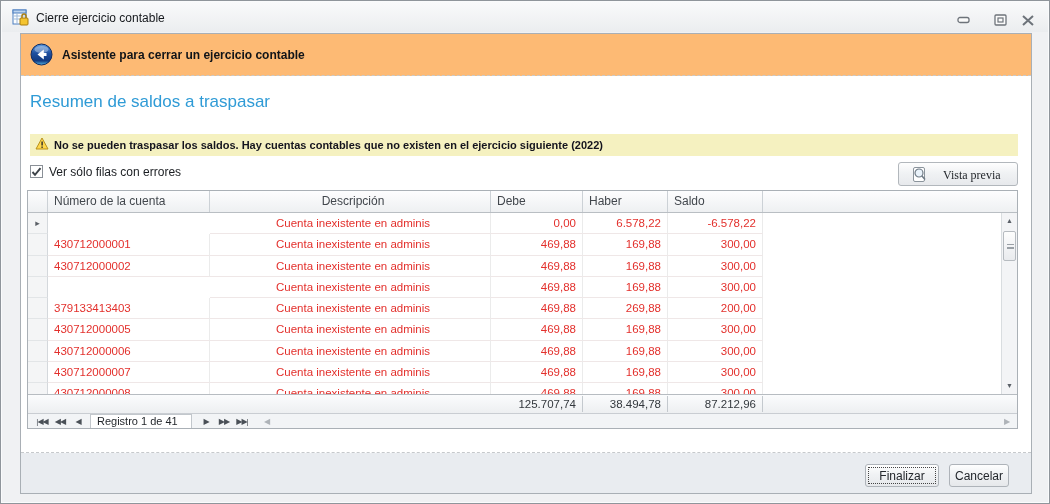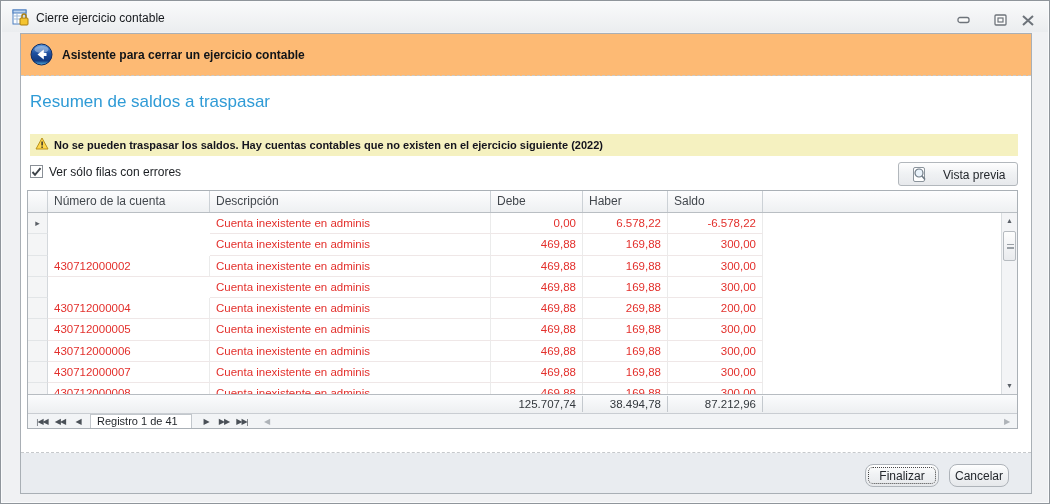--- a/index.html
+++ b/index.html
@@ -34,35 +34,35 @@
 
   .filter-row { position:absolute; left:9px; top:131px; height:16px; display:flex; align-items:flex-start; }
   .checkbox { width:13px; height:13px; background:#fff; border:1px solid #8a9097; display:inline-flex;
               align-items:center; justify-content:center; cursor:pointer; }
   .filter-label { margin-left:6px; font-size:12px; color:#1a1d21; }
 
   .preview-btn { position:absolute; left:877px; top:128px; width:120px; height:24px;
                  border:1px solid #b2b7bc; border-radius:3px;
                  background:linear-gradient(#fefefe,#f0f2f4 45%,#e7e9ec);
                  display:flex; align-items:center; cursor:pointer; }
-  .preview-btn .lbl { position:absolute; left:44px; top:5px; font-size:12px; color:#24282d; }
+  .preview-btn .lbl { position:absolute; left:44px; top:5px; font-size:12px; color:#24282d;font-family:Liberation Serif, serif; }
 
   
   .grid { position:absolute; left:6px; top:156px; width:991px; height:239px;
           border:1px solid #aab0b6; background:#fff; }
   .g-inner { position:absolute; left:0; top:0; width:989px; height:237px; overflow:hidden; }
 
   .g-header { position:absolute; left:0; top:0; width:989px; height:22px;
               background:linear-gradient(#fdfdfe,#eef0f2); border-bottom:1px solid #b9bec3; }
   .g-header .hcell { position:absolute; top:0; height:21px; line-height:21px; padding-left:6px;
                      font-size:12px; color:#42474d; border-right:1px solid #ccd1d6; overflow:hidden; white-space:nowrap; }
 
   .col-marker  { left:0;     width:20px;  }
   .col-account { left:20px;  width:162px; }
-  .col-desc    { left:182px; width:281px; }
+  .col-desc    { left:182px; width:281px;text-align:center; }
   .col-debe    { left:463px; width:92px;  }
   .col-haber   { left:555px; width:85px;  }
   .col-saldo   { left:640px; width:95px;  }
   .col-filler  { left:735px; width:254px; }
 
   .g-data { position:absolute; left:0; top:22px; width:989px; height:181px; overflow:hidden; background:#fff; }
   .g-row { position:relative; width:989px; height:21.3px; }
   .g-row .cell { position:absolute; top:0; height:21.3px; line-height:21px; font-size:11.5px;
                  color:#e3302c; border-right:1px solid #ebebeb; border-bottom:1px solid #efe7e7;
                  overflow:hidden; white-space:nowrap; }
@@ -93,21 +93,21 @@
   .nav-btn { position:absolute; top:1px; width:16px; height:13px; text-align:center;
              font-size:8px; letter-spacing:-1px; color:#4a5057; line-height:13px; cursor:pointer; }
   .nav-box { position:absolute; left:62px; top:0; width:102px; height:15px; background:#fff;
              border:1px solid #c2c7cc; font-size:11px; line-height:13px; padding-left:6px; color:#1f2328; }
   .hscroll-arrow { position:absolute; top:1px; width:14px; height:13px; text-align:center;
                    font-size:8px; color:#aeb3b8; line-height:13px; cursor:pointer; }
 
   
   .footer-sep { position:absolute; left:0; top:418px; width:1010px; border-top:1px dashed #c6c9cc; }
   .footer { position:absolute; left:0; top:419px; width:1010px; height:40px; background:#e9ecf0; }
-  .btn { position:absolute; top:11px; height:23px; border:1px solid #aeb3b9; border-radius:8px;
+  .btn { position:absolute; top:11px; height:23px; border:1px solid #aeb3b9; border-radius:3px;
          background:linear-gradient(#fefefe,#f0f2f4 45%,#e6e8eb); font-size:12px; color:#24282d;
          font-family:"Liberation Sans","DejaVu Sans",sans-serif; cursor:pointer; }
   .btn.finish { left:844px; width:74px; outline:1px dotted #444; outline-offset:-4px; }
   .btn.cancel { left:928px; width:60px; }
 </style>
 </head>
 <body>
 
 <div class="window">
 
@@ -212,20 +212,21 @@
             <div class="g-row">
     <div class="marker">▸</div>
     <div class="cell txt col-desc">Cuenta inexistente en adminis</div>
     <div class="cell num col-debe">0,00</div>
     <div class="cell num col-haber">6.578,22</div>
     <div class="cell num col-saldo">-6.578,22</div>
     <div class="cell col-filler" style="border-right:none;border-bottom:none;"></div>
   </div>
             <div class="g-row">
     <div class="marker"></div>
+    <div class="cell txt col-account">430712000001</div>
     <div class="cell txt col-desc">Cuenta inexistente en adminis</div>
     <div class="cell num col-debe">469,88</div>
     <div class="cell num col-haber">169,88</div>
     <div class="cell num col-saldo">300,00</div>
     <div class="cell col-filler" style="border-right:none;border-bottom:none;"></div>
   </div>
             <div class="g-row">
     <div class="marker"></div>
     <div class="cell txt col-account">430712000002</div>
     <div class="cell txt col-desc">Cuenta inexistente en adminis</div>
@@ -237,21 +238,21 @@
             <div class="g-row">
     <div class="marker"></div>
     <div class="cell txt col-desc">Cuenta inexistente en adminis</div>
     <div class="cell num col-debe">469,88</div>
     <div class="cell num col-haber">169,88</div>
     <div class="cell num col-saldo">300,00</div>
     <div class="cell col-filler" style="border-right:none;border-bottom:none;"></div>
   </div>
             <div class="g-row">
     <div class="marker"></div>
-    <div class="cell txt col-account">430712000004</div>
+    <div class="cell txt col-account">379133413403</div>
     <div class="cell txt col-desc">Cuenta inexistente en adminis</div>
     <div class="cell num col-debe">469,88</div>
     <div class="cell num col-haber">269,88</div>
     <div class="cell num col-saldo">200,00</div>
     <div class="cell col-filler" style="border-right:none;border-bottom:none;"></div>
   </div>
             <div class="g-row">
     <div class="marker"></div>
     <div class="cell txt col-account">430712000005</div>
     <div class="cell txt col-desc">Cuenta inexistente en adminis</div>

